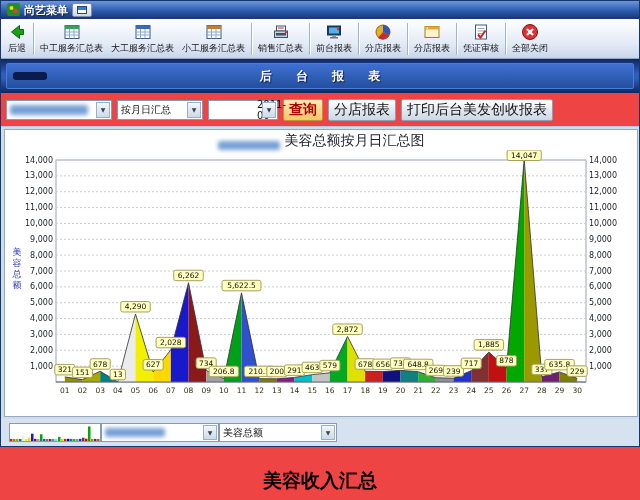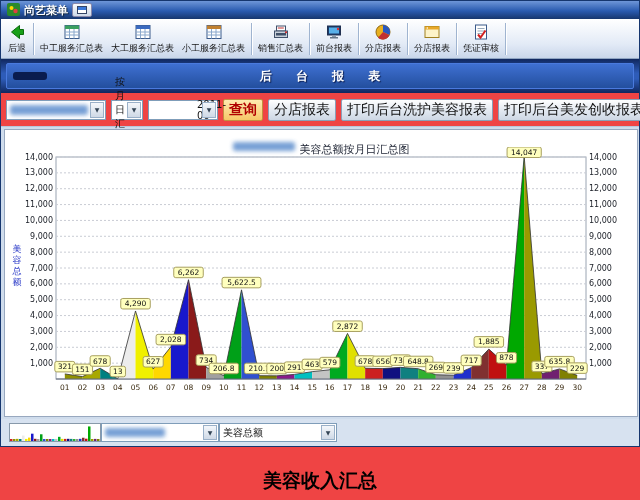--- a/index.html
+++ b/index.html
@@ -48,22 +48,22 @@
   .btn { height:22px; background:linear-gradient(180deg,#fefefe,#dfe6ef 60%,#cdd7e4);
     border:1px solid #8aa0b8; border-radius:2px; font-size:14px; padding:0 5px;
     display:flex; align-items:center; color:#111; white-space:nowrap; }
   .btn-query { background:linear-gradient(180deg,#ffeab0,#f6c768); border-color:#c29040;
     color:#b00000; font-weight:bold; }
 
   .redact { background:#5f8fce; border-radius:2px; filter:blur(2px); opacity:.85; }
 
   .chart-outer { position:absolute; left:3px; top:128px; width:634px; height:288px;
     background:#fff; border:1px solid #98a8bf; }
-  .chart-title-row { height:17px; display:flex; align-items:flex-start; justify-content:center;
-    gap:5px; font-size:11px; color:#1a2030; padding-top:12px; }
+  .chart-title-row { height:17px; display:flex; align-items:flex-end; justify-content:center;
+    gap:5px; font-size:14px; color:#1a2030; padding-top:20px; }
   #chart-host { display:flex; justify-content:center; }
 
   .bottom-row { position:absolute; left:0; top:418px; right:0; height:27px; background:#d7e2f0;
     display:flex; align-items:center; gap:0; padding:0 8px; }
   .thumb { width:92px; height:19px; background:#fff; border:1px solid #8899aa;
     display:flex; align-items:flex-end; overflow:hidden; }
   .combo-sm { height:19px; }
   .combo-blank { width:118px; } .combo-series { width:118px; }
 
   .caption { position:absolute; left:0; top:447px; right:0; height:68px; background:#ef4444;
@@ -189,20 +189,29 @@
           <svg width="20" height="20" viewBox="0 0 20 20">
               <rect x="4.5" y="3" width="11" height="14" fill="#fff" stroke="#3a5a8a"></rect>
               <path d="M6.5 6.5 H13.5 M6.5 9 H13.5 M6.5 11.5 H11" stroke="#99aabb"></path>
               <path d="M7 12.5 L9.5 15.5 L14.5 8.5" stroke="#d02020" stroke-width="2" fill="none"></path>
             </svg>
         </span>
         <span>凭证审核</span>
       </div>
       <div class="tb-sep"></div>
 
+      <div class="tb-btn">
+        <span class="ic">
+          <svg width="20" height="20" viewBox="0 0 20 20">
+              <circle cx="10" cy="10" r="7.5" fill="#e03030" stroke="#8a1010"></circle>
+              <path d="M7 7 L13 13 M13 7 L7 13" stroke="#fff" stroke-width="2.2"></path>
+            </svg>
+        </span>
+        <span>全部关闭</span>
+      </div>
     </div>
 
     <div class="header-band">
       <div class="header-inner"></div>
       <div class="header-pill"></div>
       <span class="ht">后 台 报 表</span>
     </div>
 
     <div class="filter-row">
       <div class="combo combo-store">
@@ -212,21 +221,20 @@
       <div class="combo combo-sum">
         <span>按月日汇总</span>
         <span class="arrow">▼</span>
       </div>
       <div class="combo combo-month">
         <span>2011-06</span>
         <span class="arrow">▼</span>
       </div>
       <button class="btn btn-query">查询</button>
       <button class="btn">分店报表</button>
-      <button class="btn">打印后台洗护美容报表</button>
       <button class="btn">打印后台美发创收报表</button>
     </div>
 
     <div class="chart-outer">
       <div class="chart-title-row">
         <span class="redact" style="width:62px;height:9px;"></span>
         <span>美容总额按月日汇总图</span>
       </div>
       <div id="chart-host">
           <svg width="624" height="262">

